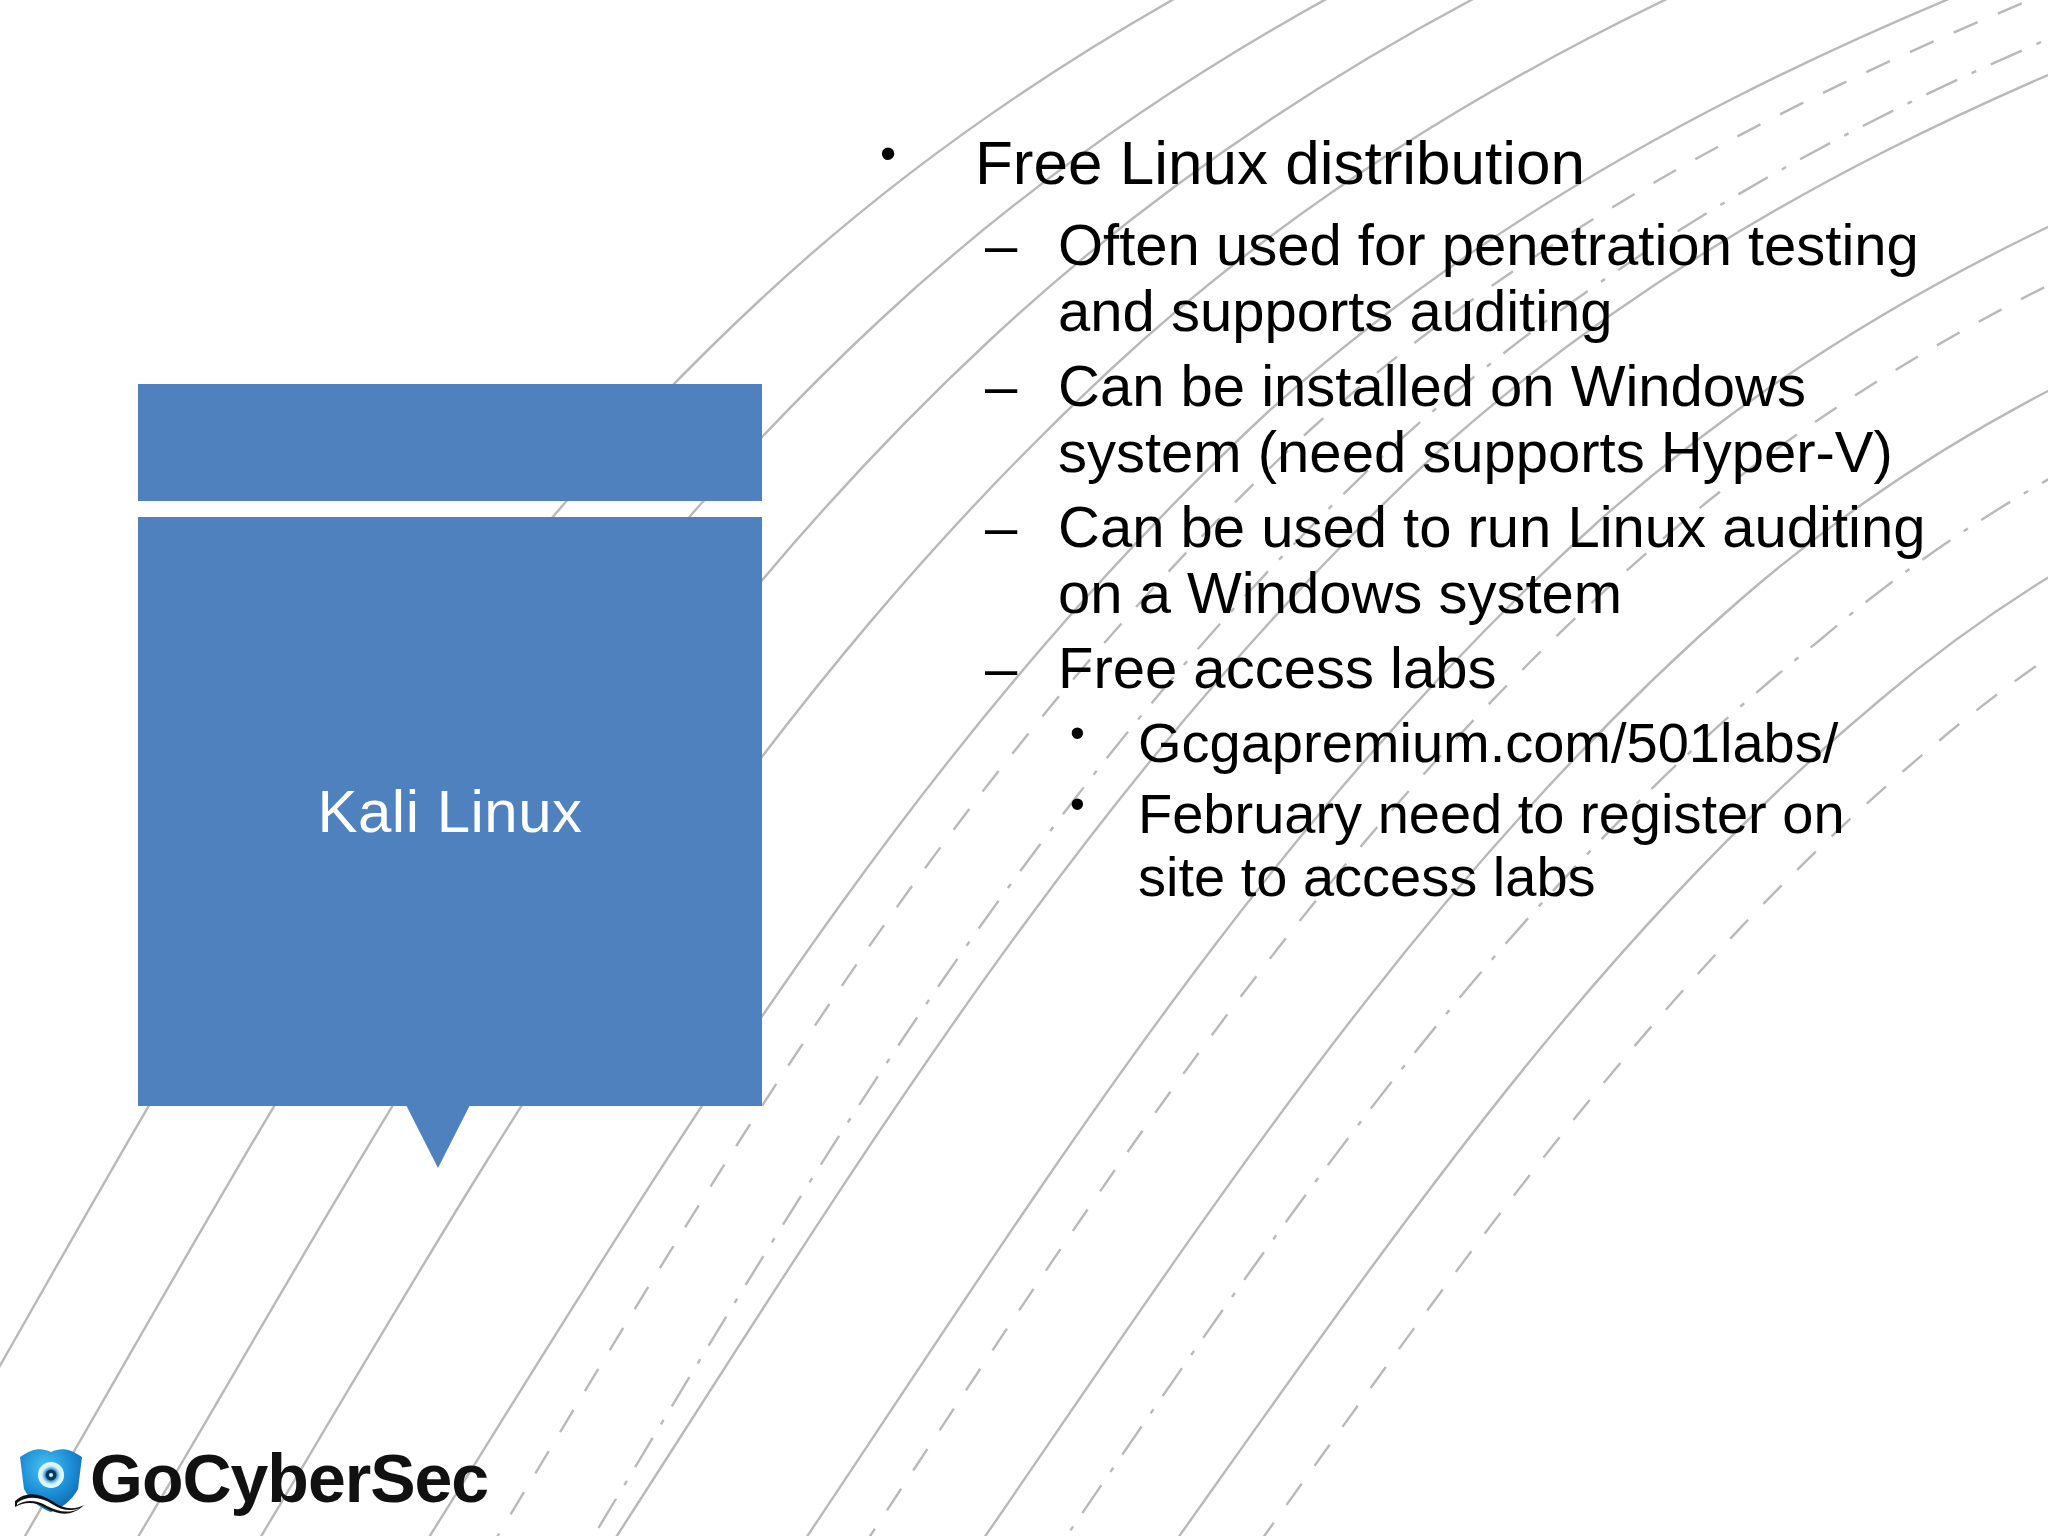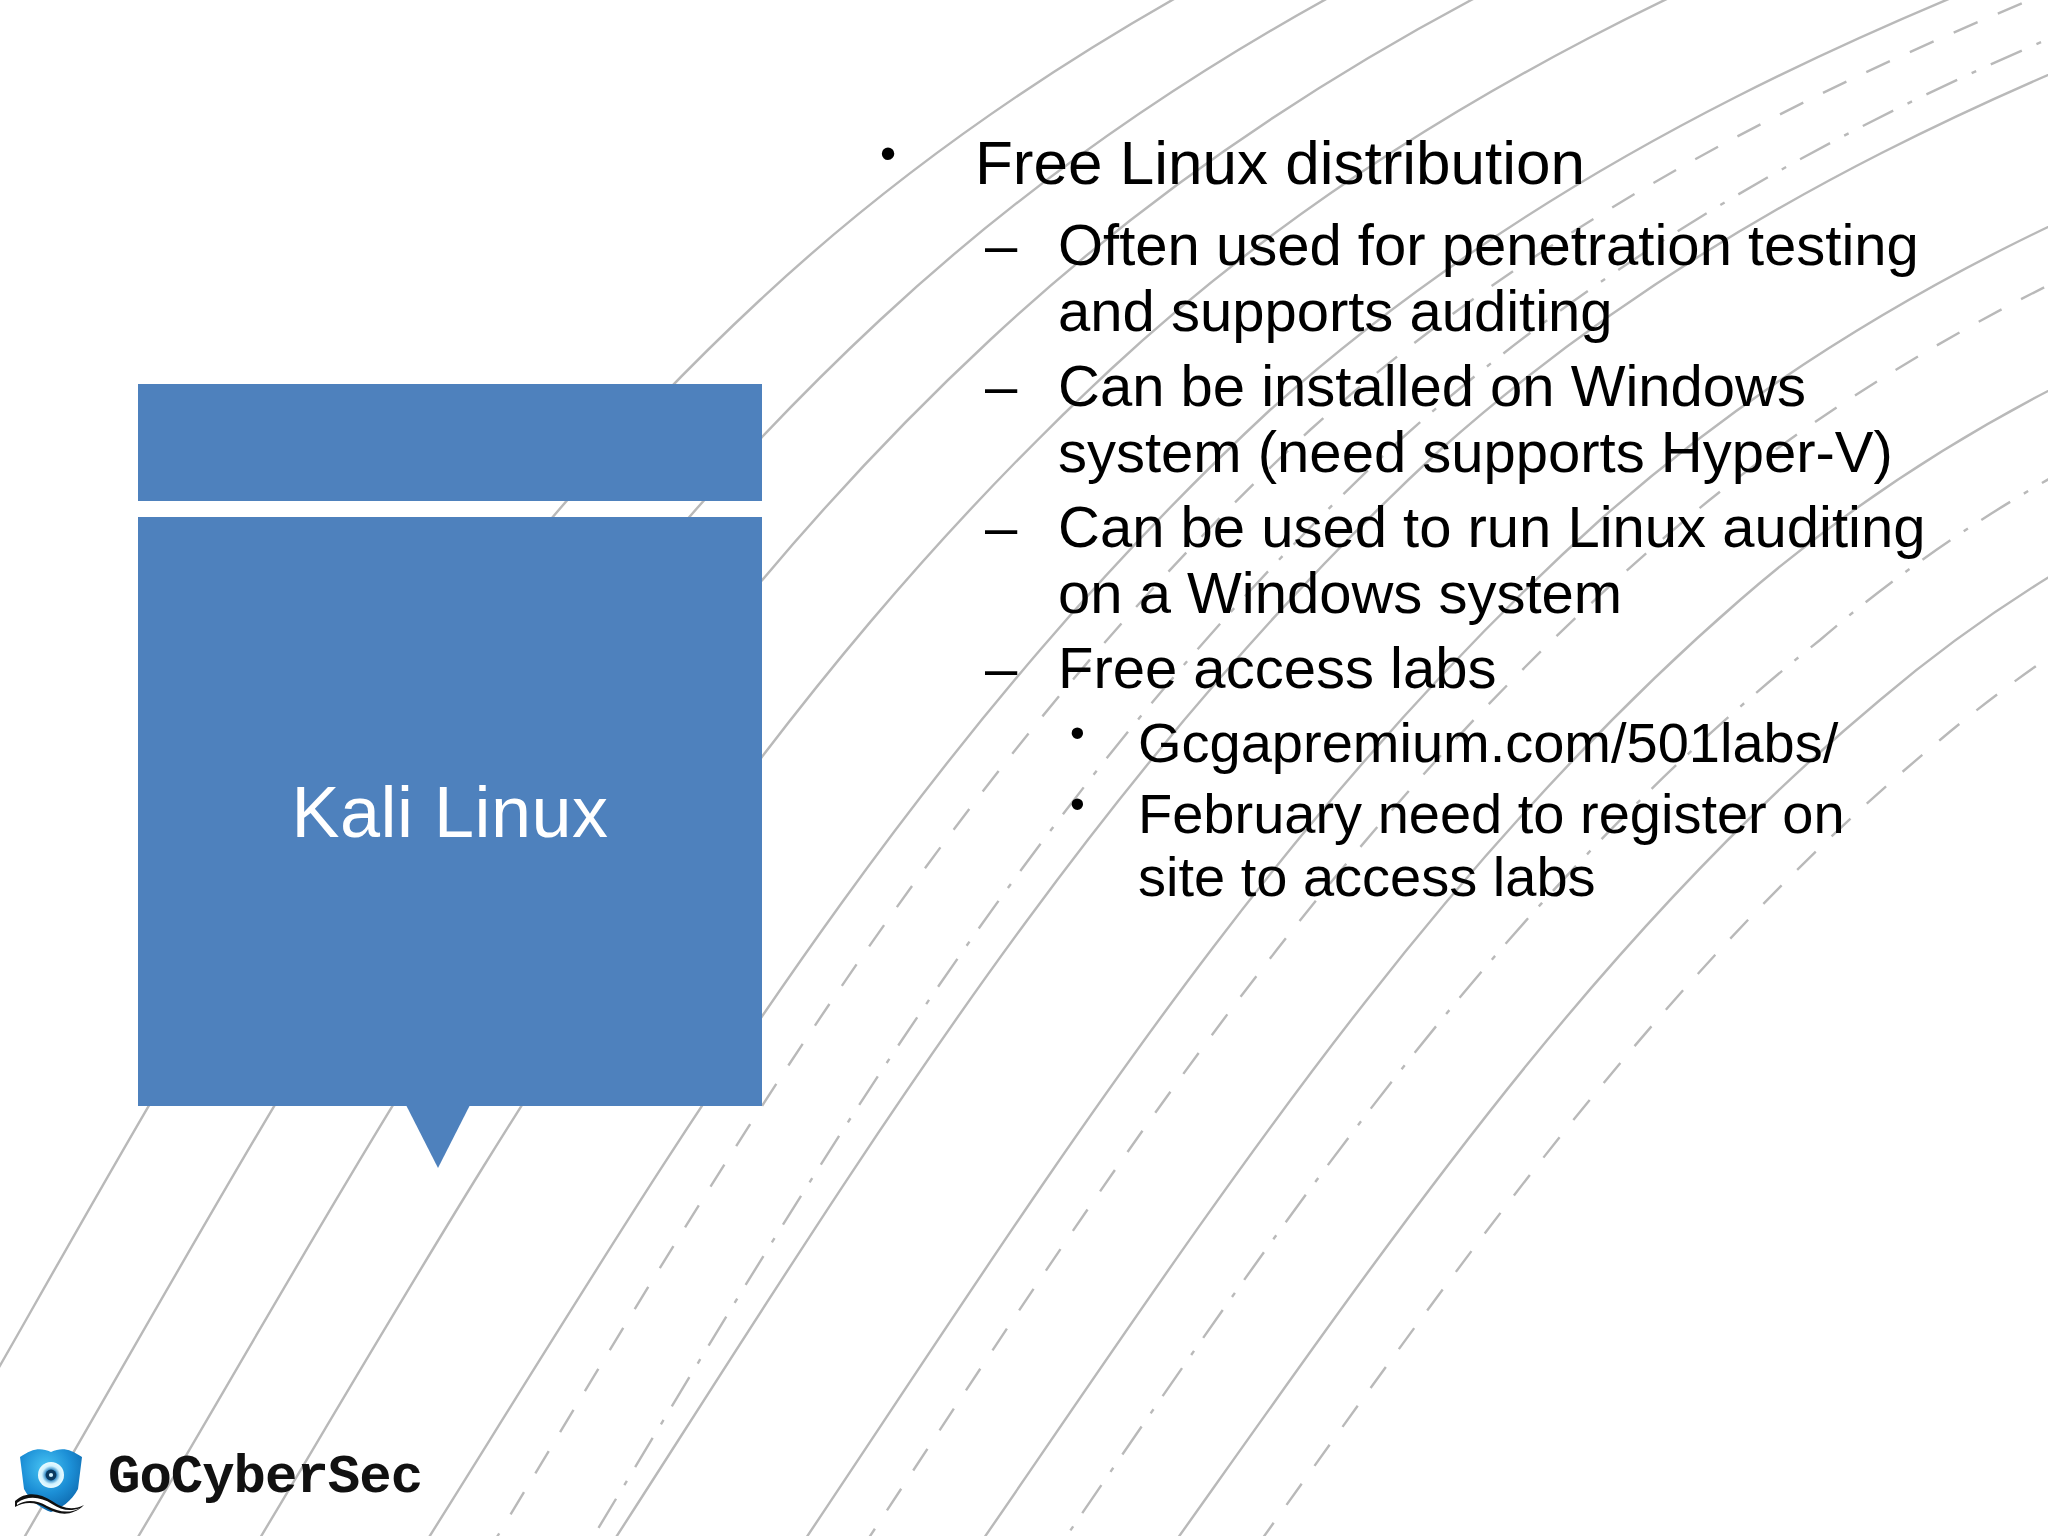--- a/index.html
+++ b/index.html
@@ -62,21 +62,21 @@
   #callout-label {
     position: absolute;
     left: 0;
     top: 133px;
     width: 624px;
     height: 589px;
     display: flex;
     align-items: center;
     justify-content: center;
     color: #ffffff;
-    font-size: 72px;
+    font-size: 60px;
     font-weight: 400;
     letter-spacing: 0.5px;
     line-height: 1;
   }
   
   #content {
     position: absolute;
     left: 880px;
     top: 128px;
     width: 1060px;
@@ -144,25 +144,25 @@
     align-items: center;
     height: 92px;
   }
   #logo-mark {
     width: 74px;
     height: 74px;
     flex: 0 0 74px;
     position: relative;
   }
   #logo-text {
-    font-family: Liberation Mono, monospace;
-    font-size: 54px;
+    font-family: Liberation Sans, sans-serif;
+    font-size: 68px;
     font-weight: 700;
     color: #111111;
-    margin-left: 20px;
+    margin-left: 2px;
     letter-spacing: -1px;
     line-height: 1;
   }
 </style>
 </head>
 <body>
 
 <div id="slide">
 
   <svg id="bg-arcs" viewBox="0 0 2048 1536" preserveAspectRatio="none">

